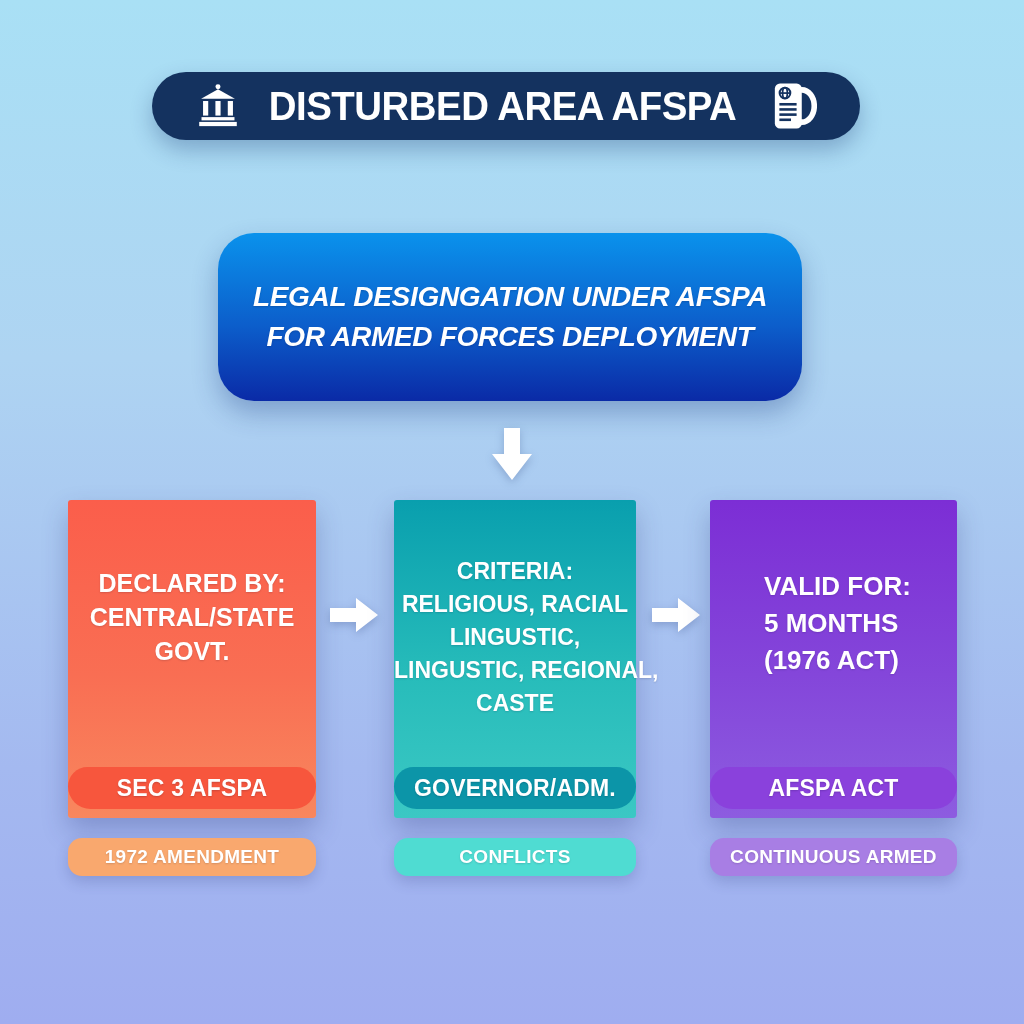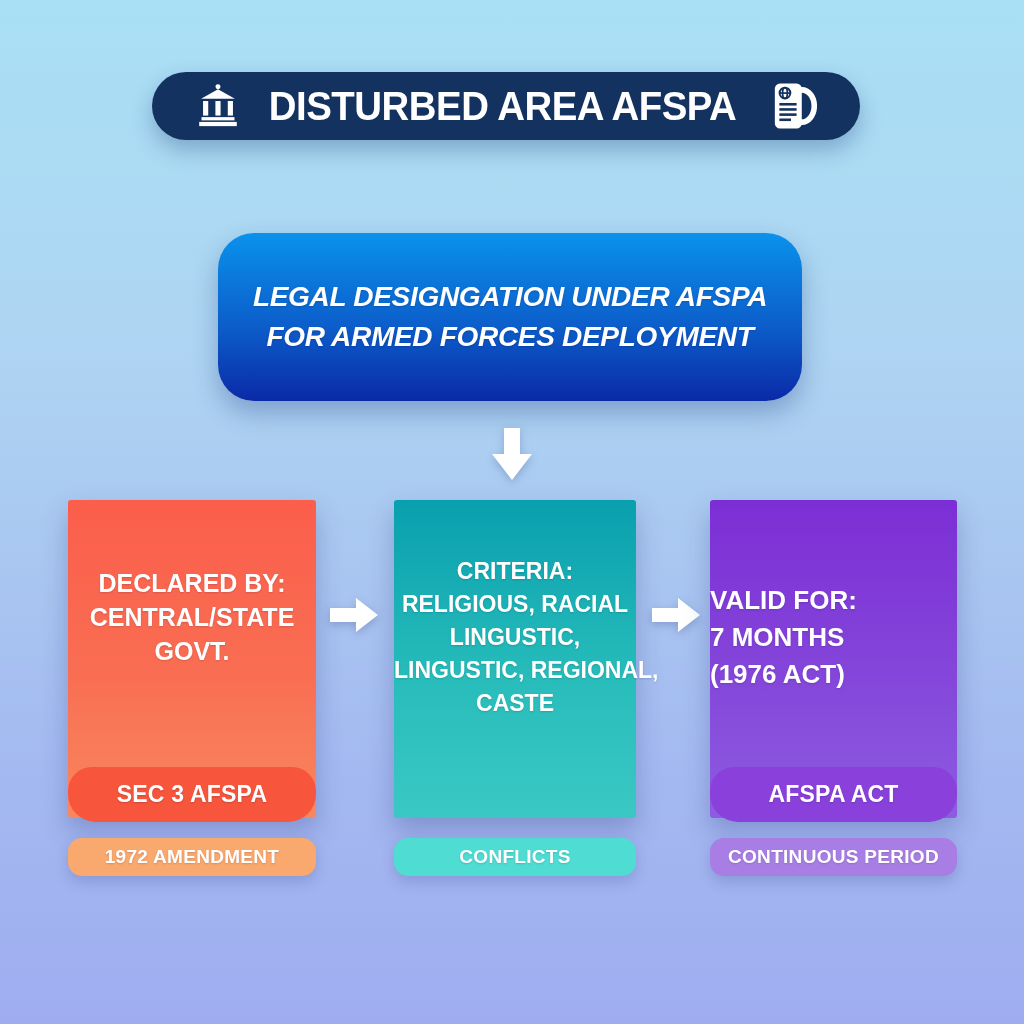--- a/index.html
+++ b/index.html
@@ -51,23 +51,23 @@
   .card-teal{left:394px;width:242px;background:linear-gradient(180deg,#099fae 0%,#27bcba 55%,#3bc8c4 100%);}
   .card-purple{left:710px;width:247px;background:linear-gradient(180deg,#7c2ed5 0%,#8446da 55%,#8d5ce0 100%);}
   .card .body{
     position:absolute;left:0;right:0;
     color:#ffffff;font-weight:700;text-align:center;
     text-shadow:0 1px 2px rgba(0,0,40,.15);
   }
   .card-red .body{top:66px;font-size:25px;line-height:34px;}
   .card-teal .body{top:55px;font-size:23px;line-height:33px;}
   .card-teal .body .ln{white-space:nowrap;}
-  .card-purple .body{top:82px;font-size:26px;line-height:37px;text-align:left;}
+  .card-purple .body{top:68px;font-size:26px;line-height:37px;text-align:left;padding-left:54px;}
   .card .footer{
-    position:absolute;left:0;right:0;top:267px;height:55px;
+    position:absolute;left:0;right:0;top:267px;height:42px;
     border-radius:24px 24px 28px 28px;
     display:flex;align-items:center;justify-content:center;
     color:#ffffff;font-weight:700;font-size:23px;letter-spacing:.2px;
     text-shadow:0 1px 2px rgba(0,0,40,.18);
   }
   .card-red .footer{background:#f7563d;}
   .card-teal .footer{background:#0c95a8;}
   .card-purple .footer{background:#8a41dc;}
 
   
@@ -136,32 +136,33 @@
   </svg>
 
   <div class="abs card card-teal">
     <div class="body">
       <div class="ln">CRITERIA:</div>
       <div class="ln">RELIGIOUS, RACIAL</div>
       <div class="ln">LINGUSTIC,</div>
       <div class="ln">LINGUSTIC, REGIONAL,</div>
       <div class="ln">CASTE</div>
     </div>
+    <div class="footer">GOVERNOR/ADM.</div>
   </div>
 
   <svg class="abs arrow" style="left:652px;top:594px" width="48" height="42" viewBox="0 0 48 42">
     <polygon points="0,14 26,14 26,4 48,21 26,38 26,28 0,28" fill="#ffffff"></polygon>
   </svg>
 
   <div class="abs card card-purple">
     <div class="body">
       <div>VALID FOR:</div>
-      <div>7 MONTHS</div>
+      <div>5 MONTHS</div>
       <div>(1976 ACT)</div>
     </div>
     <div class="footer">AFSPA ACT</div>
   </div>
 
   <div class="abs tag tag-orange">1972 AMENDMENT</div>
   <div class="abs tag tag-teal">CONFLICTS</div>
-  <div class="abs tag tag-purple">CONTINUOUS PERIOD</div>
+  <div class="abs tag tag-purple">CONTINUOUS ARMED</div>
 
 </div>
 
 </body></html>

